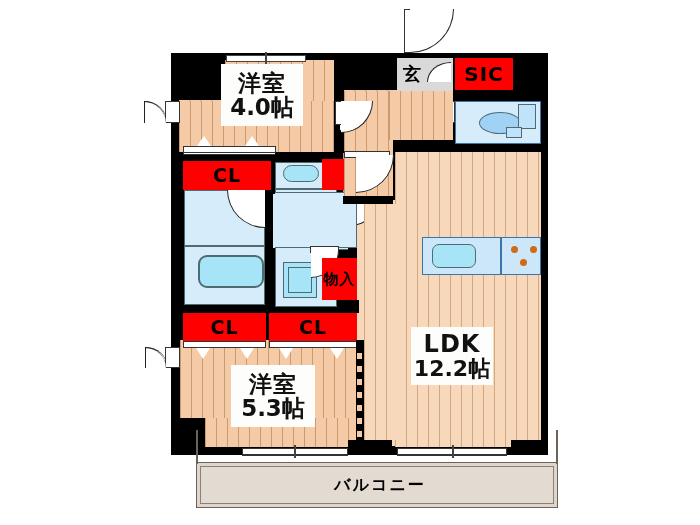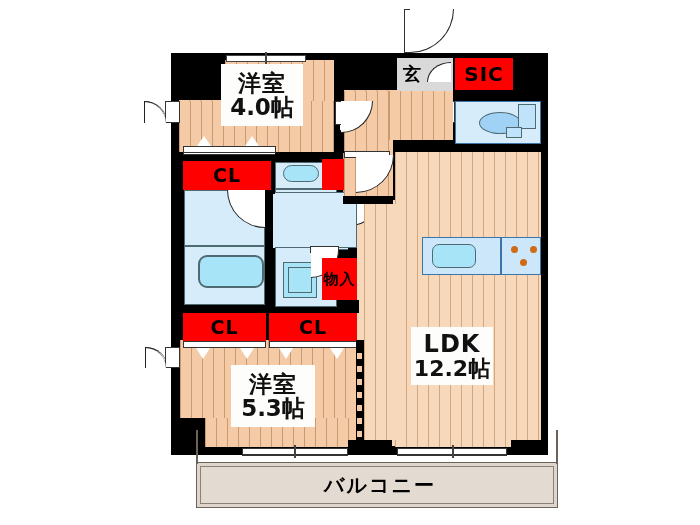--- a/index.html
+++ b/index.html
@@ -65,21 +65,21 @@
 
   .txt{display:flex;align-items:center;justify-content:center;color:#000;}
 </style>
 </head>
 <body>
 
 <div id="stage">
 
   <div class="abs balcony" style="left:196px;top:462px;width:362px;height:46px;"></div>
   <div class="abs balcony" style="left:200px;top:466px;width:354px;height:38px;background:#e3dbd2;border:1px solid #8a8178;"></div>
-  <div class="abs txt" style="left:250px;top:472px;width:260px;height:26px;font-size:20px;letter-spacing:2px;font-weight:bold;">バルコニー</div>
+  <div class="abs txt" style="left:250px;top:472px;width:260px;height:26px;font-size:16px;letter-spacing:2px;font-weight:bold;">バルコニー</div>
 
   <div class="abs wall" style="left:171px;top:53px;width:377px;height:402px;"></div>
 
   <div class="abs wood" style="left:178px;top:60px;width:156px;height:98px;"></div>
 
   <div class="abs wall" style="left:171px;top:53px;width:54px;height:48px;"></div>
   <div class="abs wood" style="left:178px;top:100px;width:156px;height:58px;"></div>
 
   <div class="abs win" style="left:226px;top:56px;width:80px;height:6px;"></div>
   <div class="abs winline" style="left:265px;top:53px;width:2px;height:10px;"></div>

